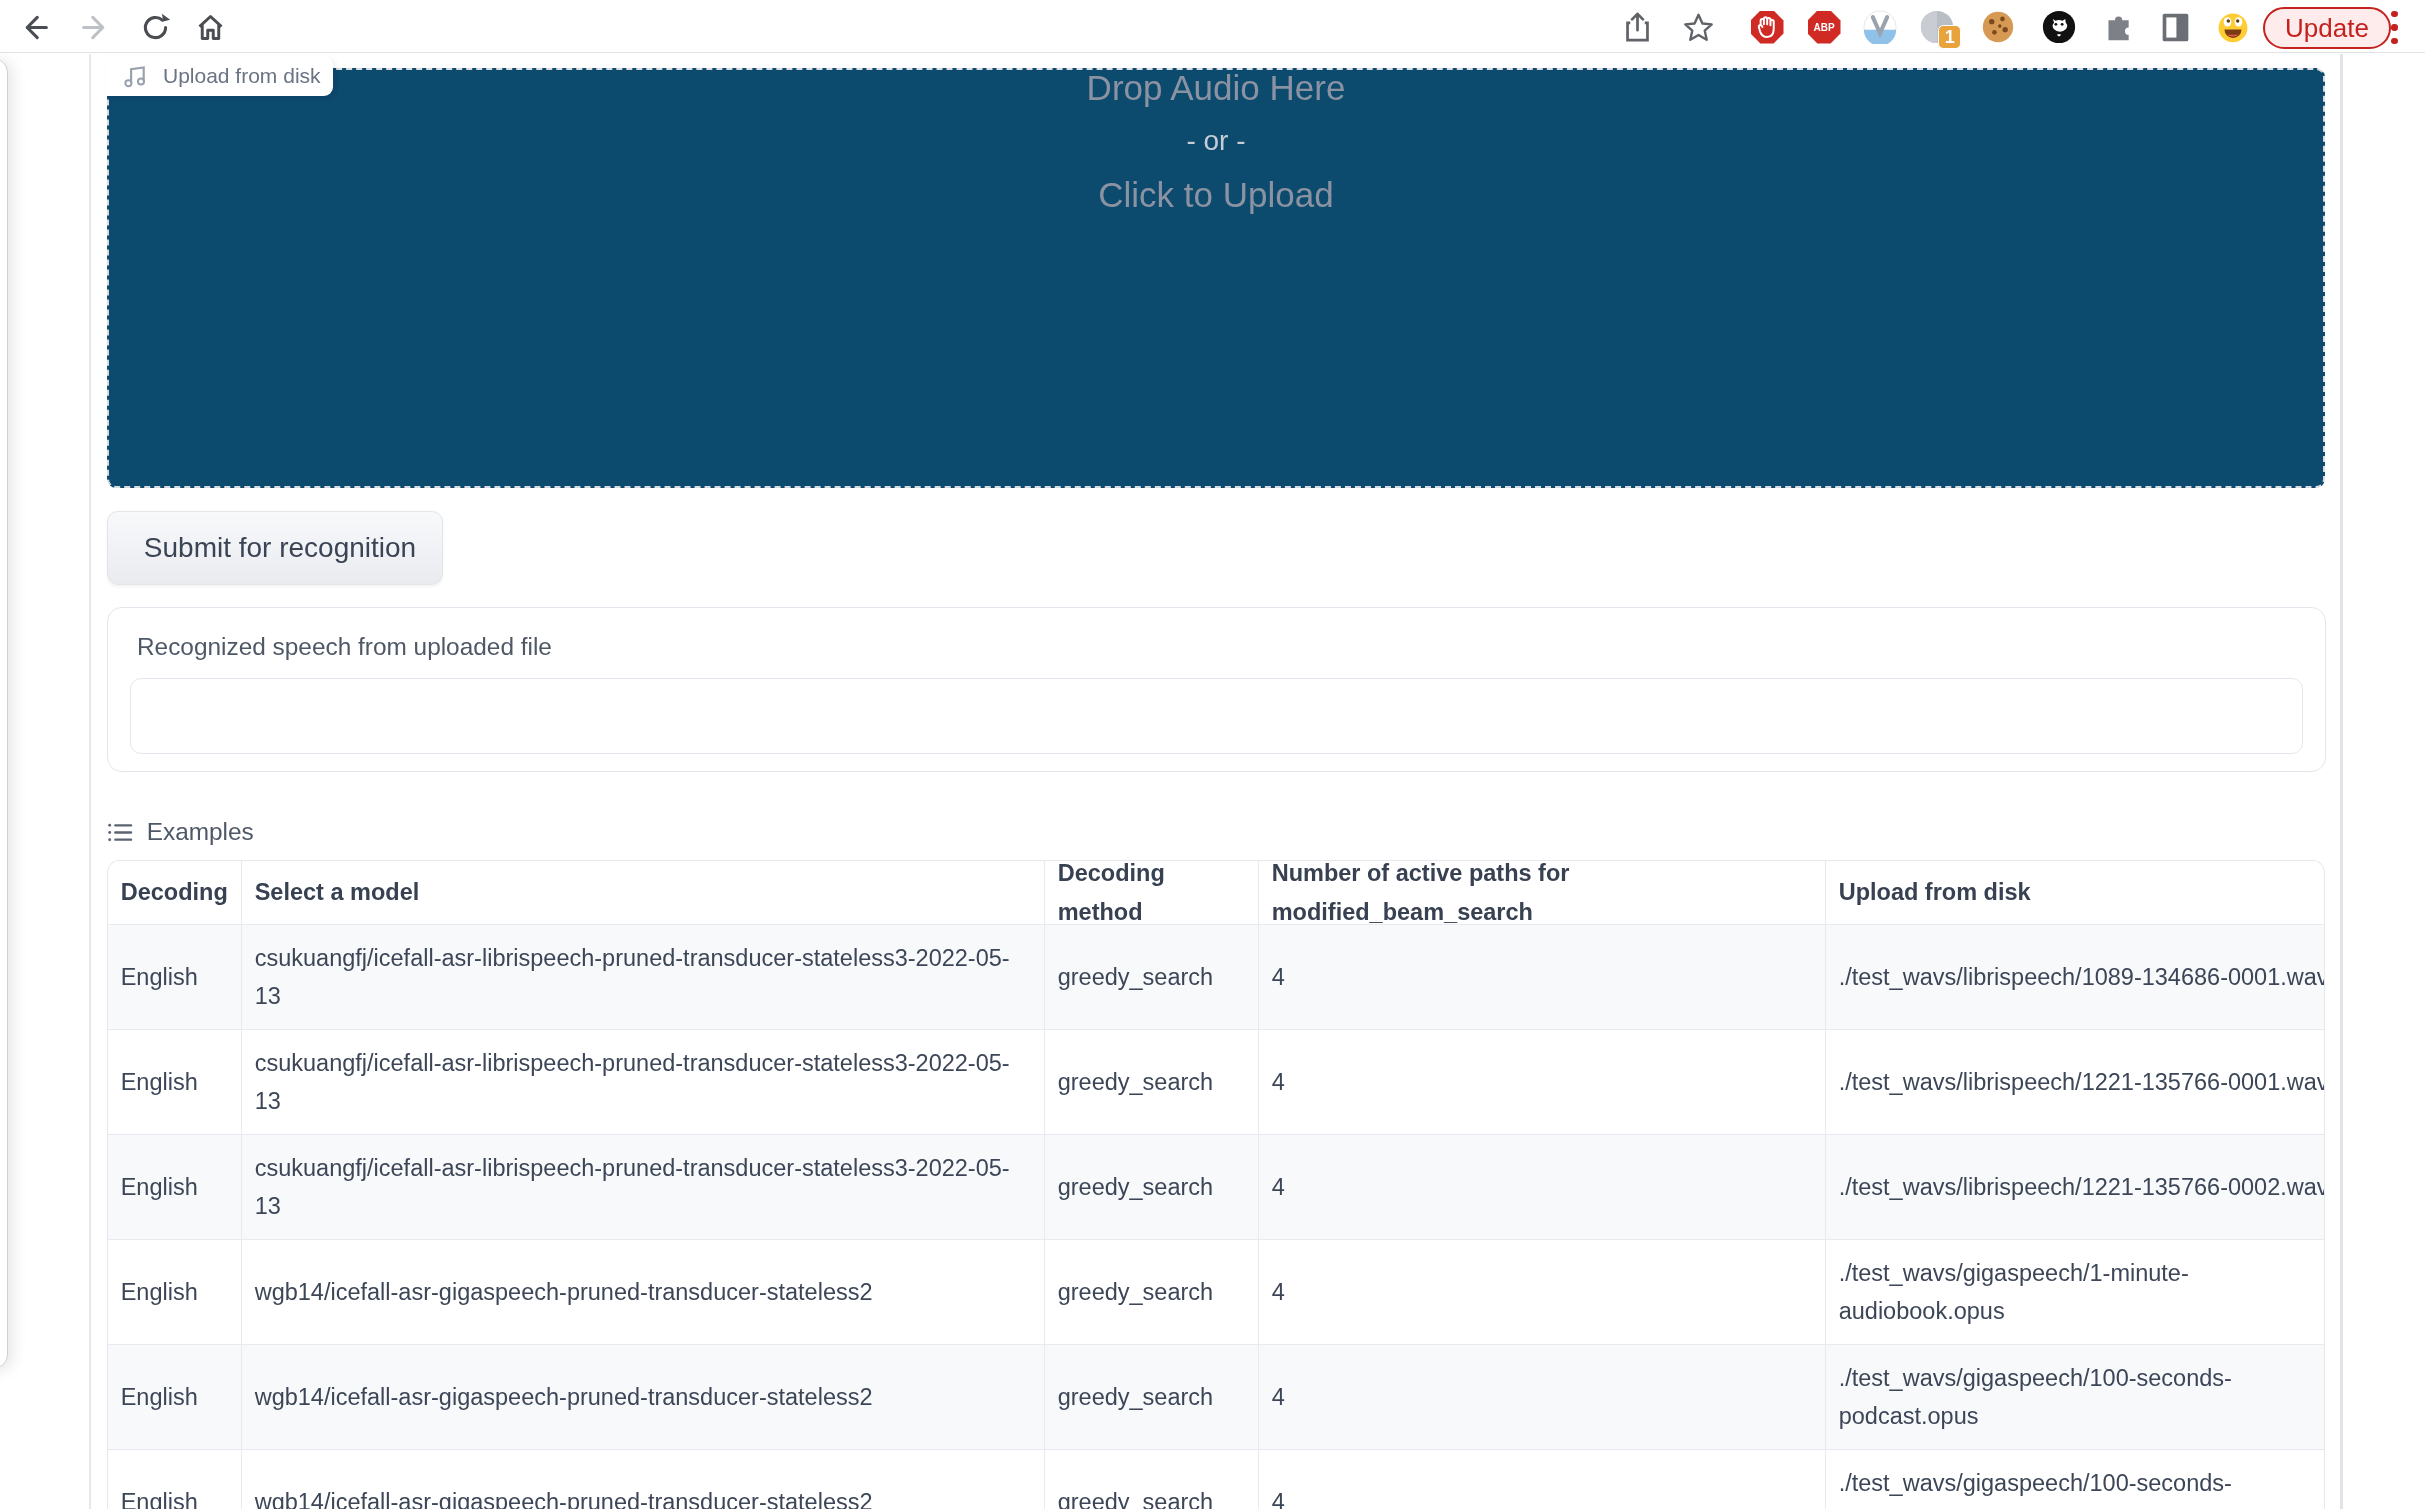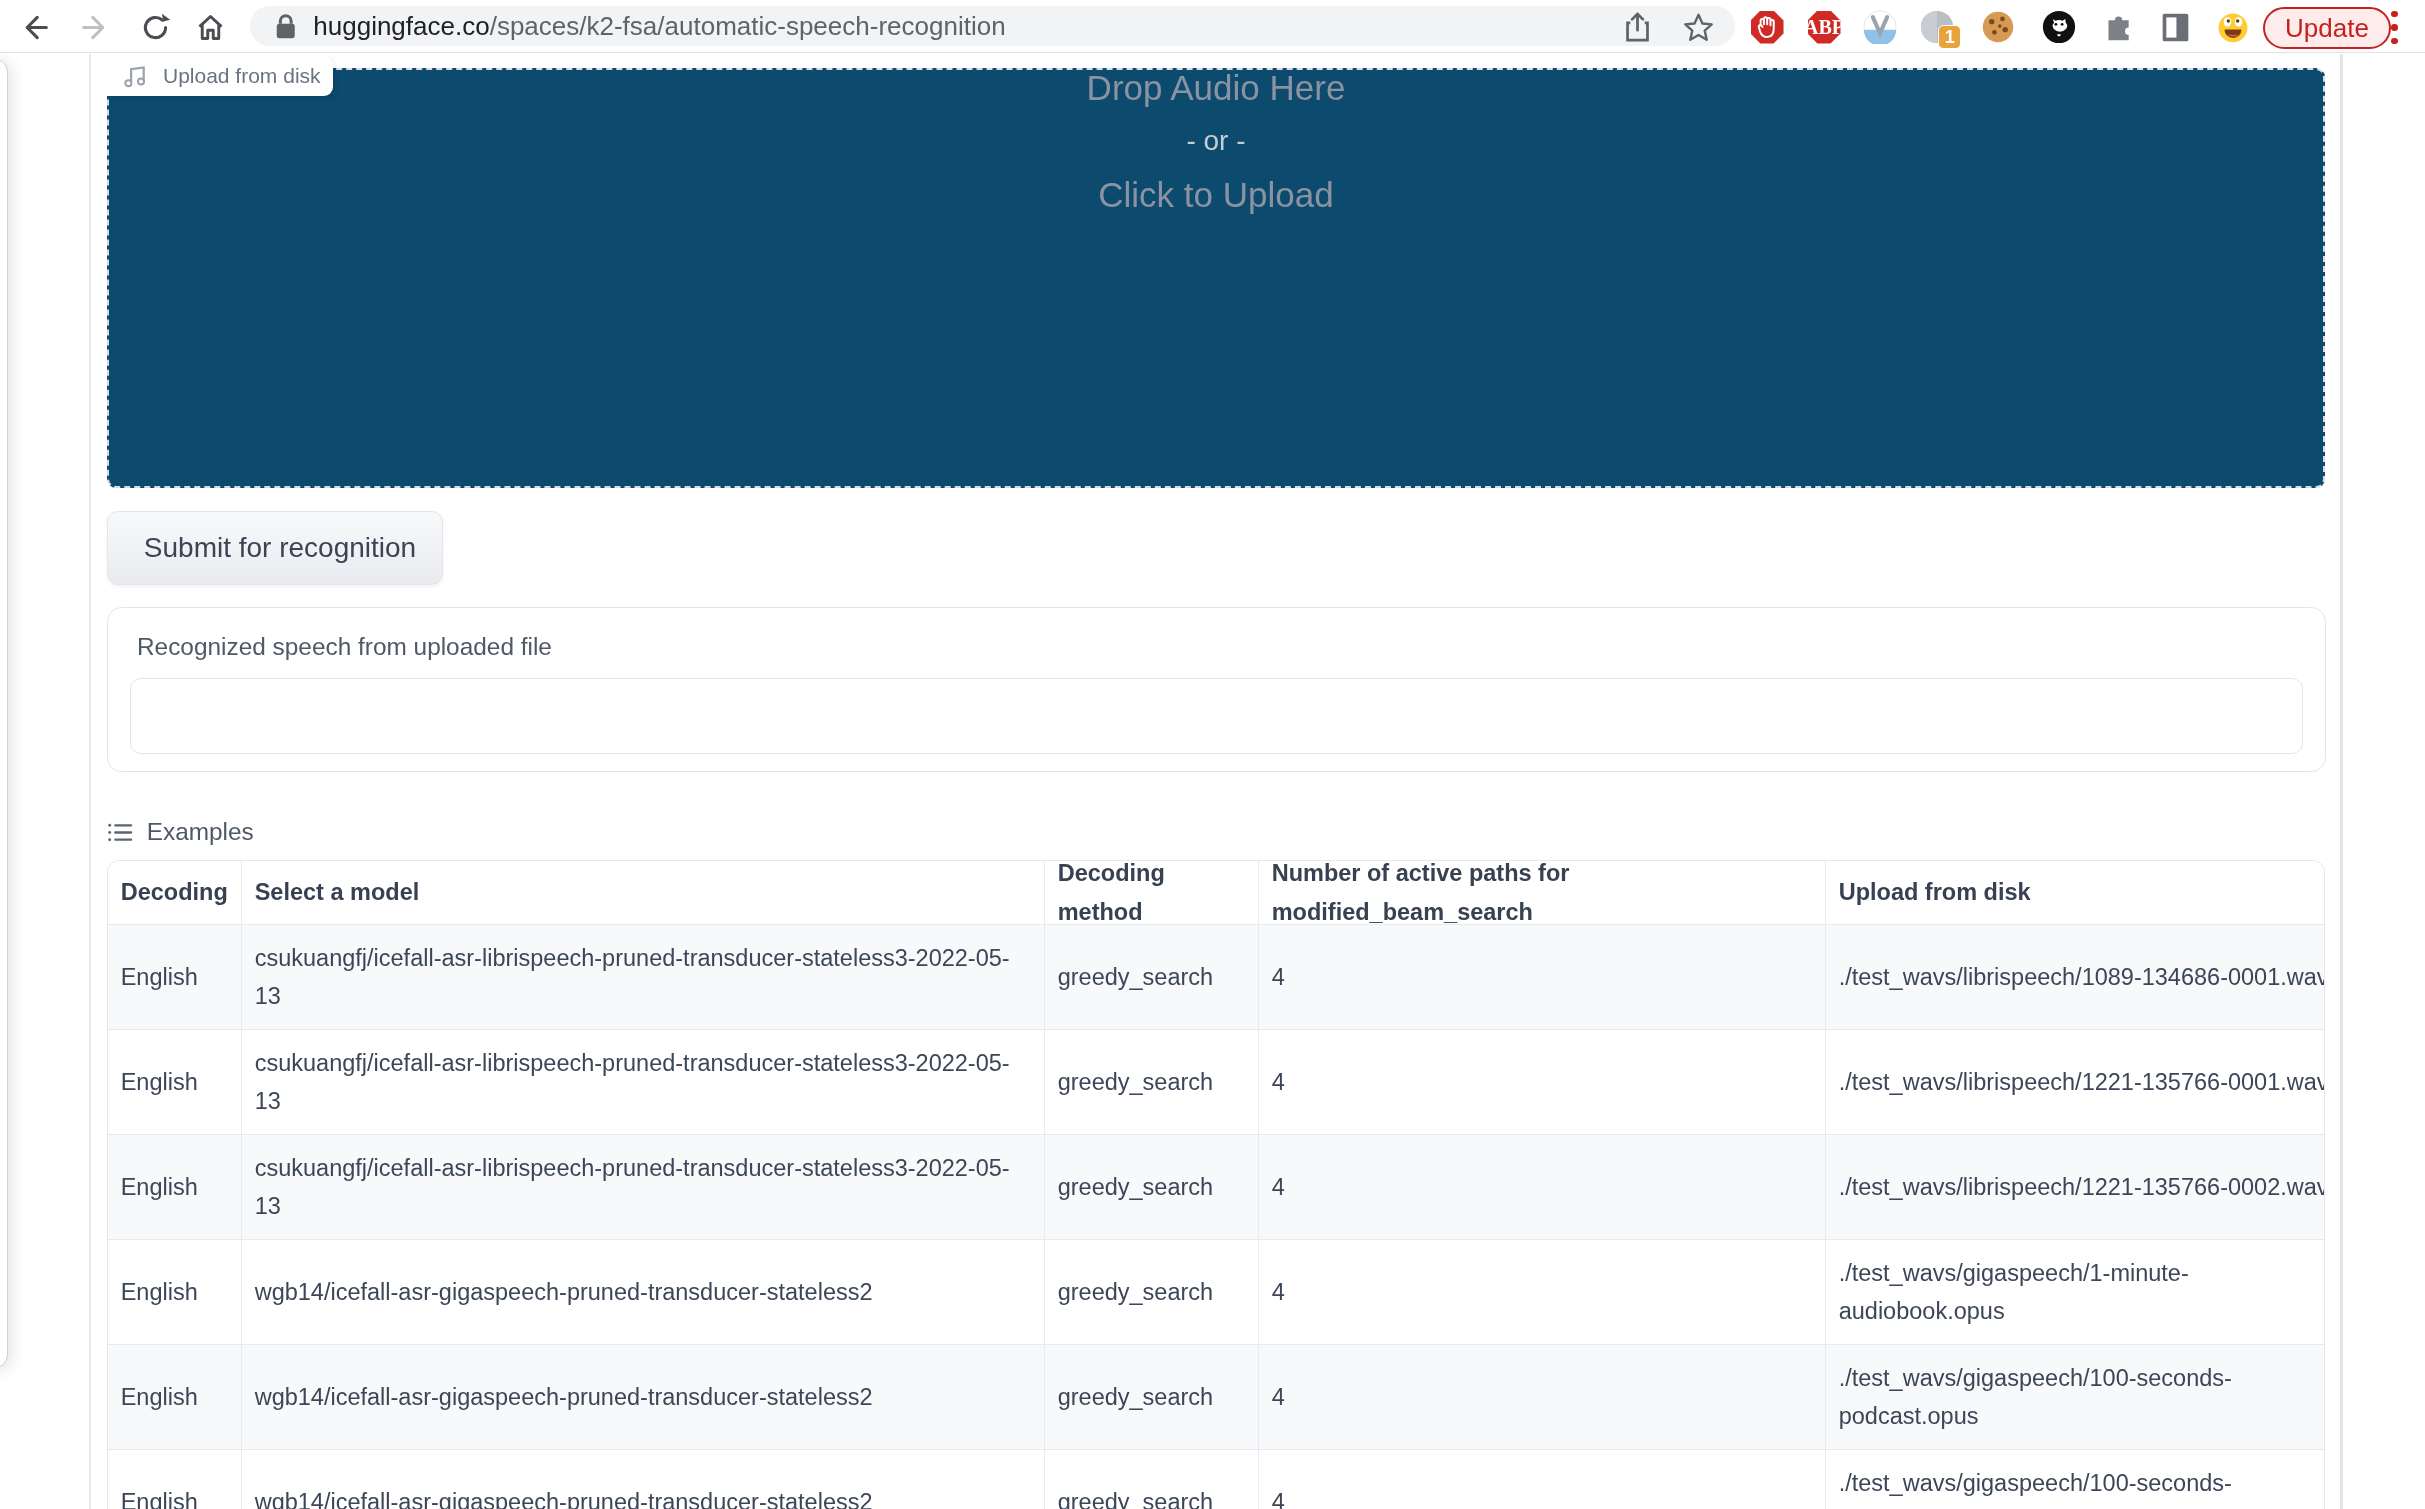--- a/index.html
+++ b/index.html
@@ -95,29 +95,20 @@
         <path d="M29 18 A11 11 0 1 1 25.5 10" stroke="#4a4d51" stroke-width="3.4" fill="none" stroke-linecap="round"></path>
         <path d="M25 3 L26.5 11.5 L34 9.5 Z" fill="#4a4d51"></path>
       </svg>
   </div>
   <div class="navbtn" style="left:192px;">
     <svg width="33" height="33" viewBox="0 0 36 36">
         <path d="M6 17 L18 6 L30 17 M9 15 V30 H15 V21 H21 V30 H27 V15" stroke="#4a4d51" stroke-width="3.2" fill="none" stroke-linejoin="round"></path>
       </svg>
   </div>
 
-  <div class="urlbar">
-    <span style="margin-left:23.5px;">
-      <svg width="23.5" height="27" viewBox="0 0 26 30">
-          <rect x="3" y="12" width="20" height="16" rx="3" fill="#5f6368"></rect>
-          <path d="M7 12 V9 a6 6 0 0 1 12 0 V12" stroke="#5f6368" stroke-width="3.4" fill="none"></path>
-        </svg>
-    </span>
-    <span class="urltext"><span>huggingface.co</span><span class="path">/spaces/k2-fsa/automatic-speech-recognition</span></span>
-  </div>
   <div class="pill-ic" style="left:1623px;">
     <svg width="29" height="31" viewBox="0 0 32 34">
         <path d="M16 2 V20 M16 2 L10 8 M16 2 L22 8" stroke="#5f6368" stroke-width="3" fill="none" stroke-linecap="round"></path>
         <path d="M8 12 H5 V31 H27 V12 H24" stroke="#5f6368" stroke-width="3" fill="none"></path>
       </svg>
   </div>
   <div class="pill-ic" style="left:1683px;">
     <svg width="31" height="31" viewBox="0 0 34 34">
         <path d="M17 3 L21.3 12.6 L31.5 13.6 L23.8 20.4 L26 30.5 L17 25.2 L8 30.5 L10.2 20.4 L2.5 13.6 L12.7 12.6 Z" stroke="#5f6368" stroke-width="2.6" fill="none" stroke-linejoin="round"></path>
       </svg>
@@ -125,21 +116,21 @@
 
   <div class="ext" style="left:1750px;">
     <div class="octagon">
       <svg width="20" height="22" viewBox="0 0 22 24">
           <path d="M4 10 V5 a1.8 1.8 0 0 1 3.6 0 V9 M7.6 9 V3 a1.8 1.8 0 0 1 3.6 0 V9 M11.2 9 V4 a1.8 1.8 0 0 1 3.6 0 V10 M14.8 10 V6 a1.8 1.8 0 0 1 3.6 0 V14 c0 6-3 9-7.5 9 c-4 0-6-2-7.5-6 L2 12 a1.7 1.7 0 0 1 3-1.5 L6 12" fill="none" stroke="#fff" stroke-width="2.2" stroke-linecap="round"></path>
         </svg>
     </div>
   </div>
   <div class="ext" style="left:1807px;">
     <div class="octagon">
-        <span style="font-size:20px;font-weight:700;font-family:Liberation Serif, serif;">ABP</span>
+        <span style="font-size:10px;font-weight:700;">ABP</span>
       </div>
   </div>
   <div class="ext" style="left:1863px;">
     <svg width="34" height="34" viewBox="0 0 38 38">
         <circle cx="19" cy="19" r="18" fill="#fff" stroke="#e3e5e8" stroke-width="1"></circle>
         <path d="M1 22 a18 18 0 0 0 36 0 Z" fill="#8fc1e9"></path>
         <path d="M11 8 L19 26 L27 8" stroke="#9aa3ad" stroke-width="4.5" fill="none" stroke-linecap="round"></path>
       </svg>
   </div>
   <div class="ext" style="left:1920px;">

